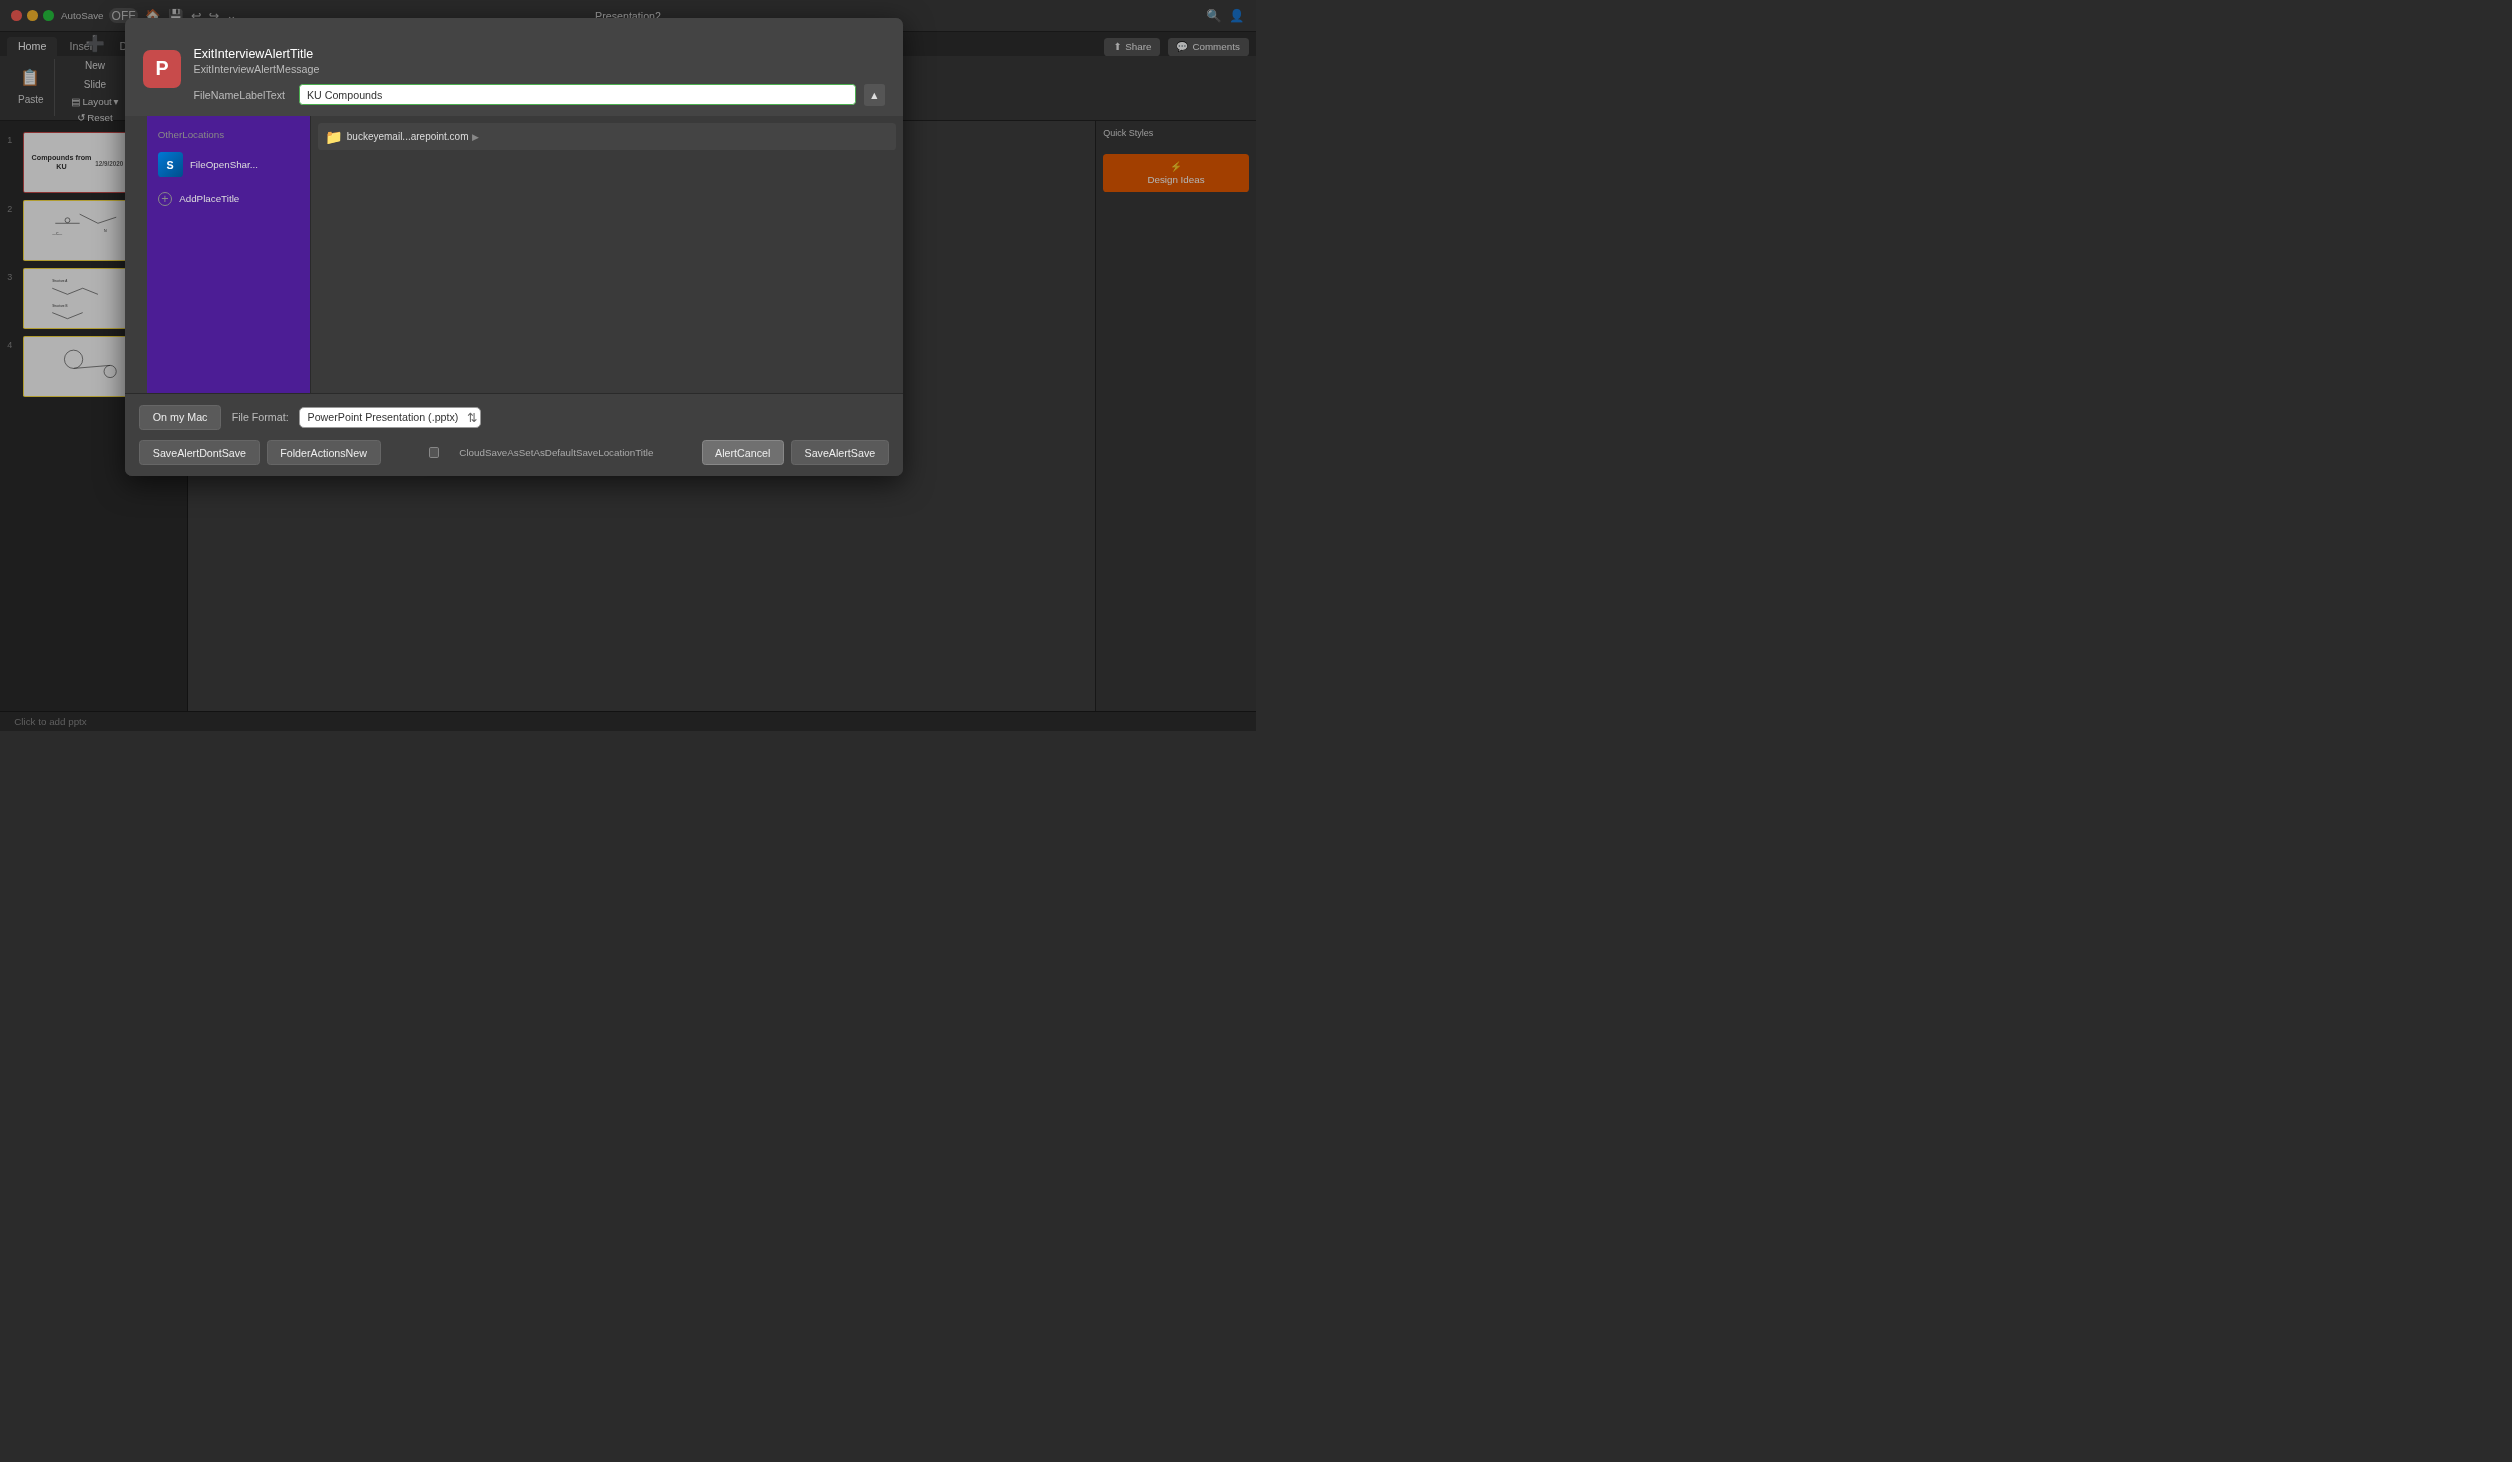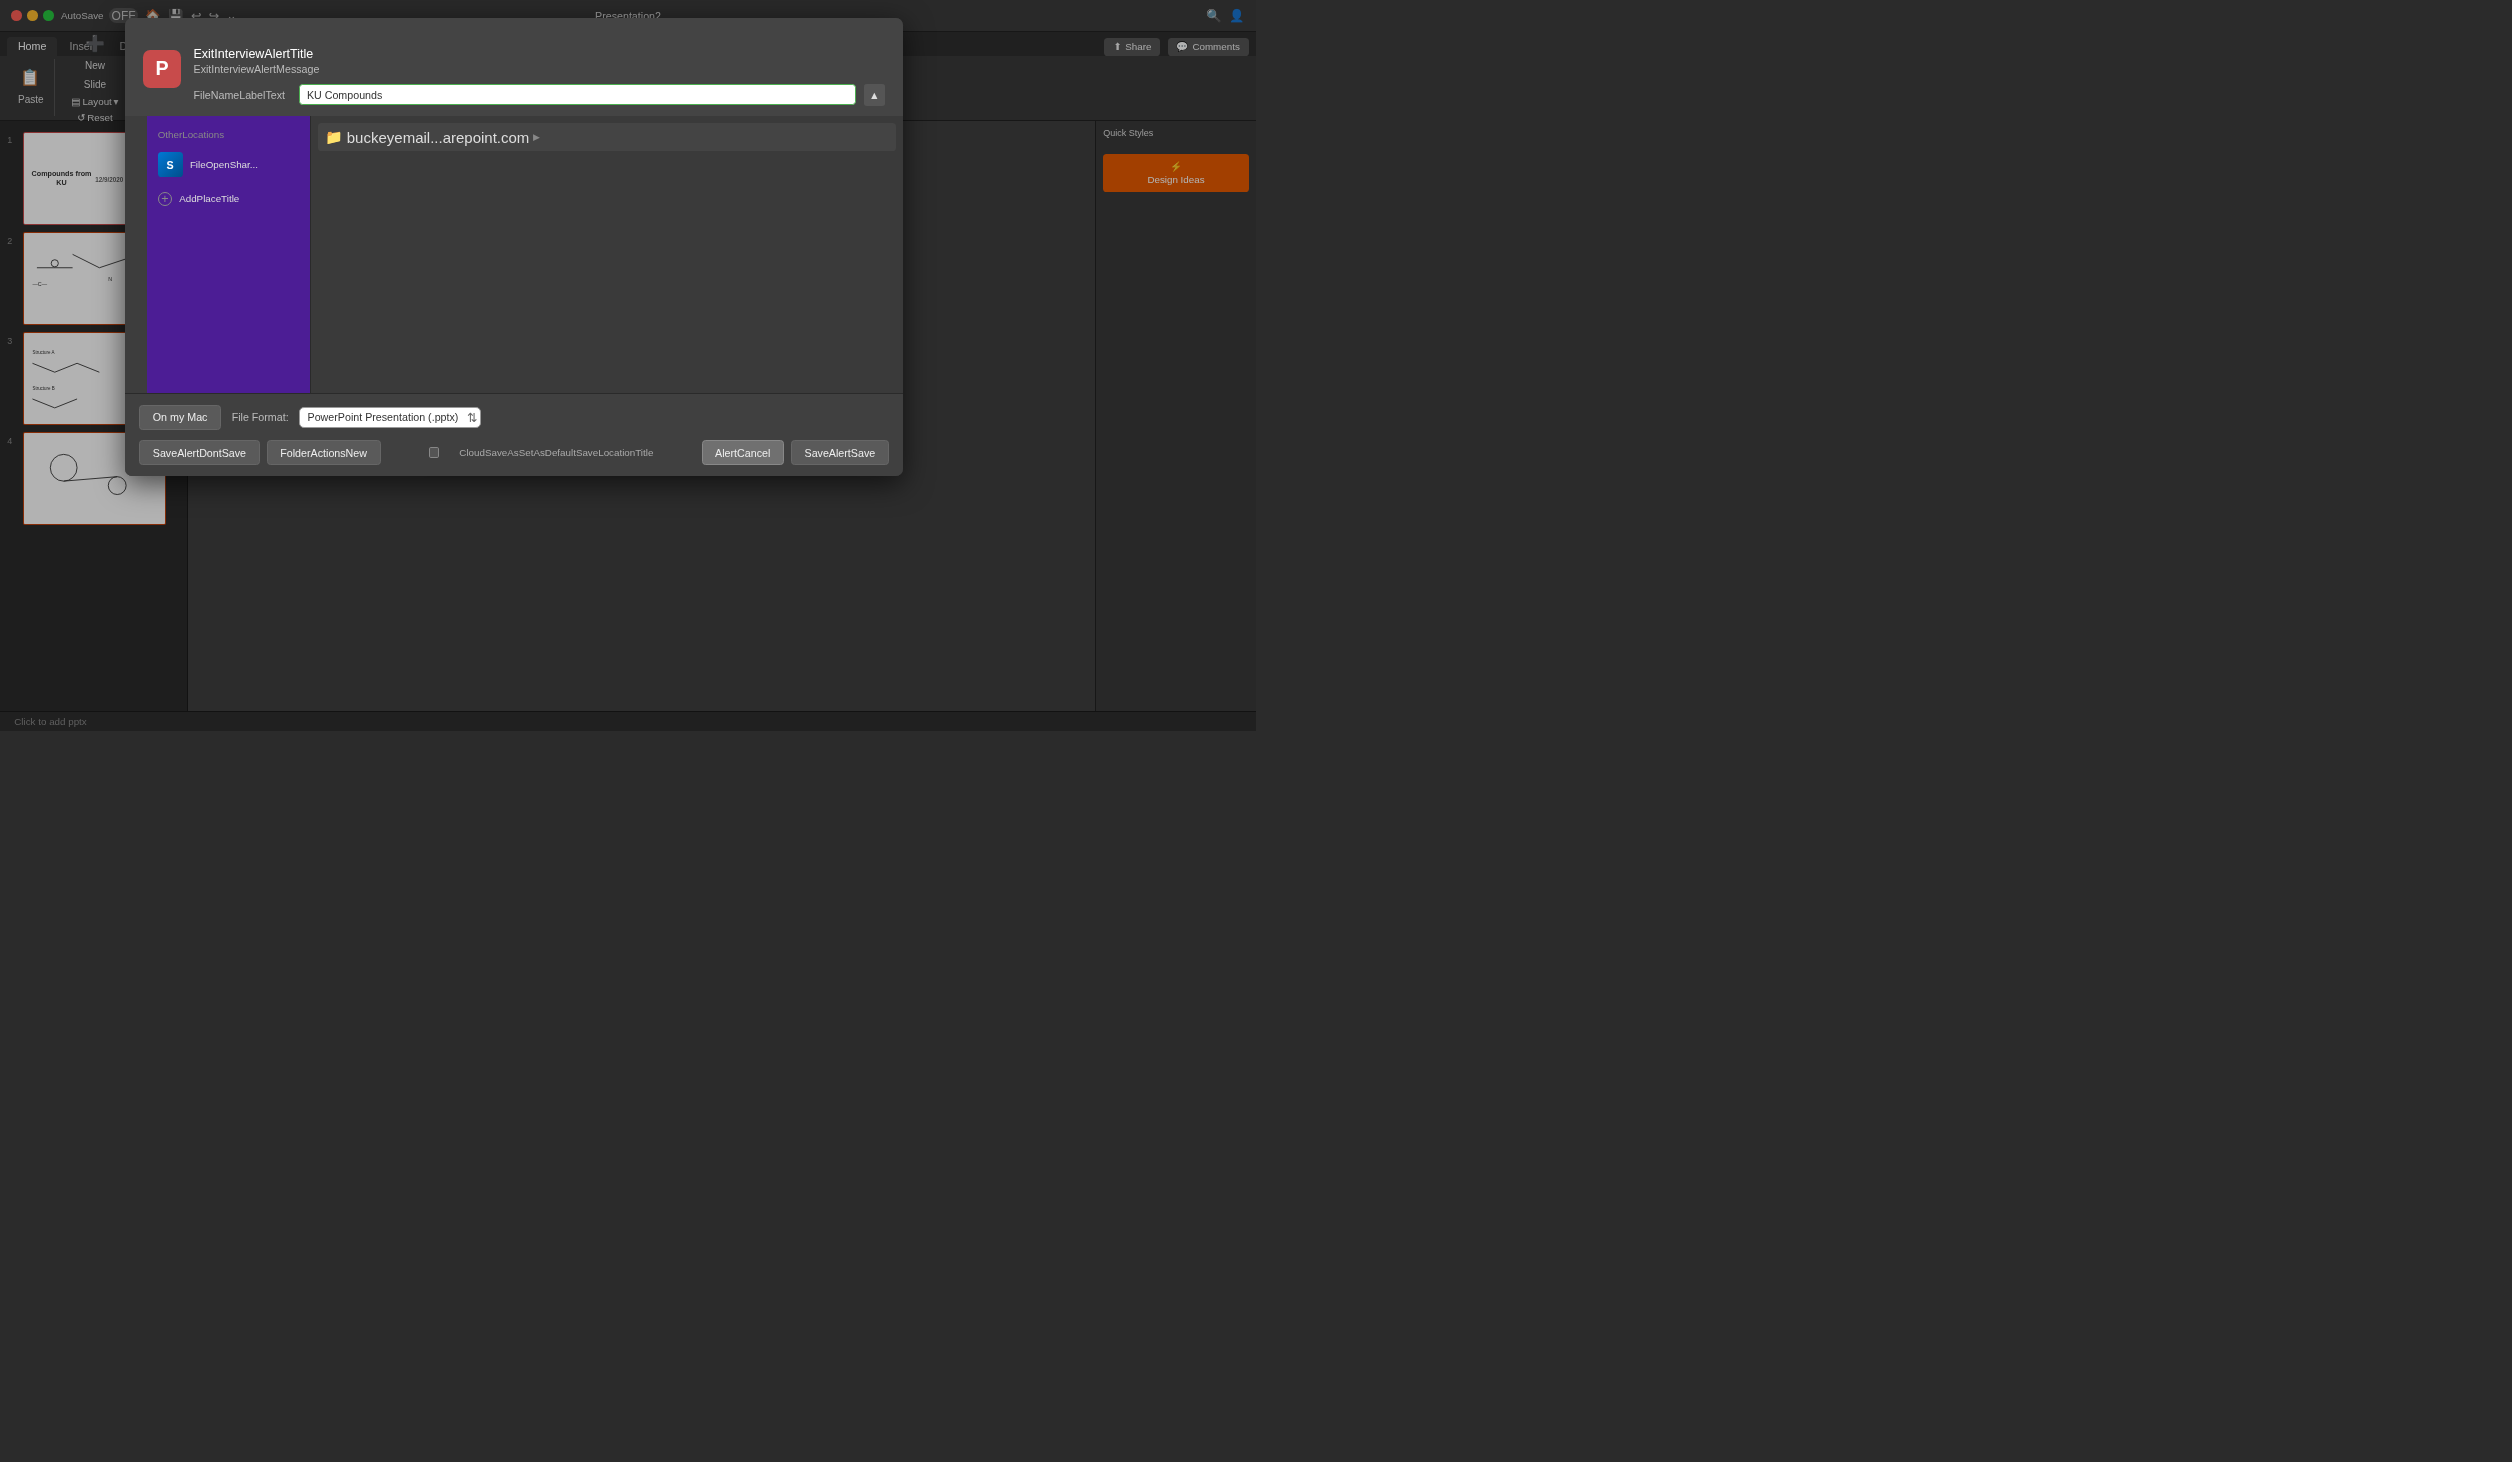--- a/index.html
+++ b/index.html
@@ -149,22 +149,22 @@
       cursor: pointer;
     }
     .slide-num {
       color: #888;
       font-size: 9px;
       min-width: 10.7px;
       margin-top: 3.6px;
     }
     .slide-thumbnail {
       width: 143px;
-      height: 93px;
-      background: #c2410c;
+      height: 61px;
+      background: #fde047;
       border-radius: 1.8px;
       border: 1.8px solid transparent;
       overflow: hidden;
       display: flex;
       align-items: center;
     }
     .slide-thumb.active .slide-thumbnail {
       border-color: #c84b4b;
     }
     .slide-thumbnail-inner {
@@ -355,21 +355,21 @@
       overflow-y: auto;
     }
     .dialog-breadcrumb {
       display: flex; align-items: center;
       padding: 5.4px 7.2px;
       background: #444;
       border-radius: 3.6px;
       margin-bottom: 7.2px;
     }
     .breadcrumb-folder-icon { font-size: 14.3px; margin-right: 3.6px; }
-    .breadcrumb-text { color: #ddd; font-size: 15px; }
+    .breadcrumb-text { color: #ddd; font-size: 10px; }
     .breadcrumb-arrow { color: #888; font-size: 9px; margin-left: 3.6px; }
 
     .dialog-footer {
       background: #404040;
       border-top: 0.9px solid #2a2a2a;
       padding: 10.7px 14.3px;
     }
     .dialog-footer-row1 {
       display: flex;
       align-items: center;

